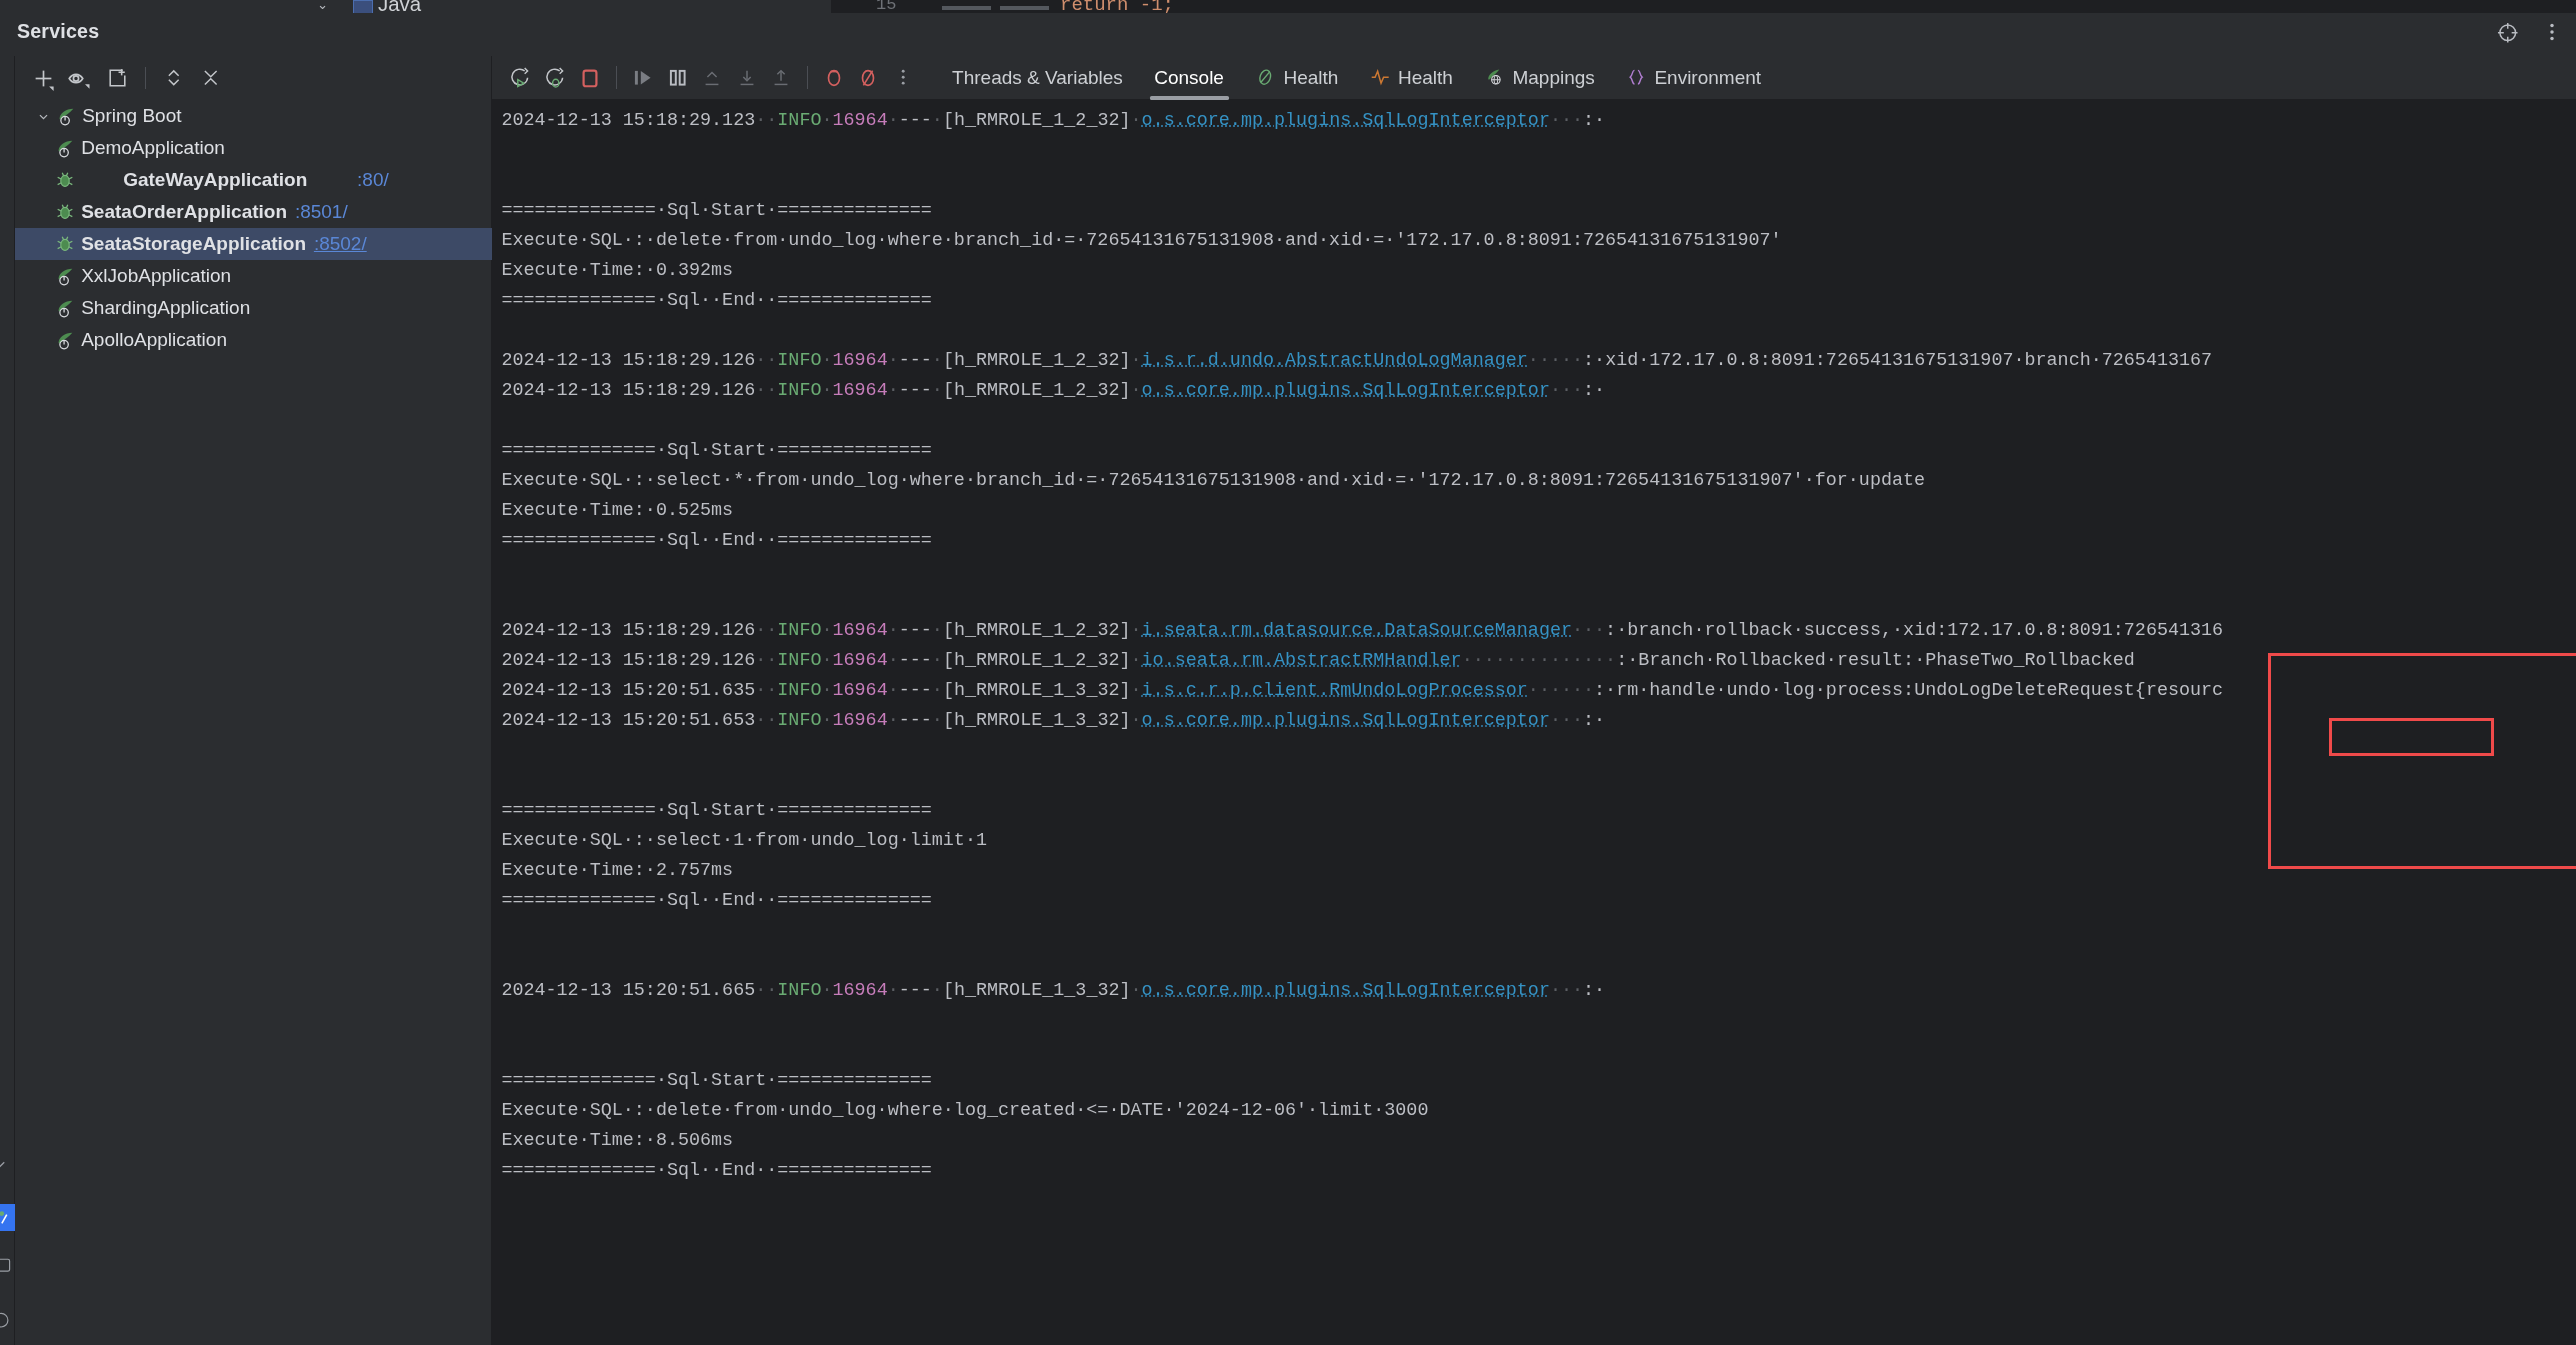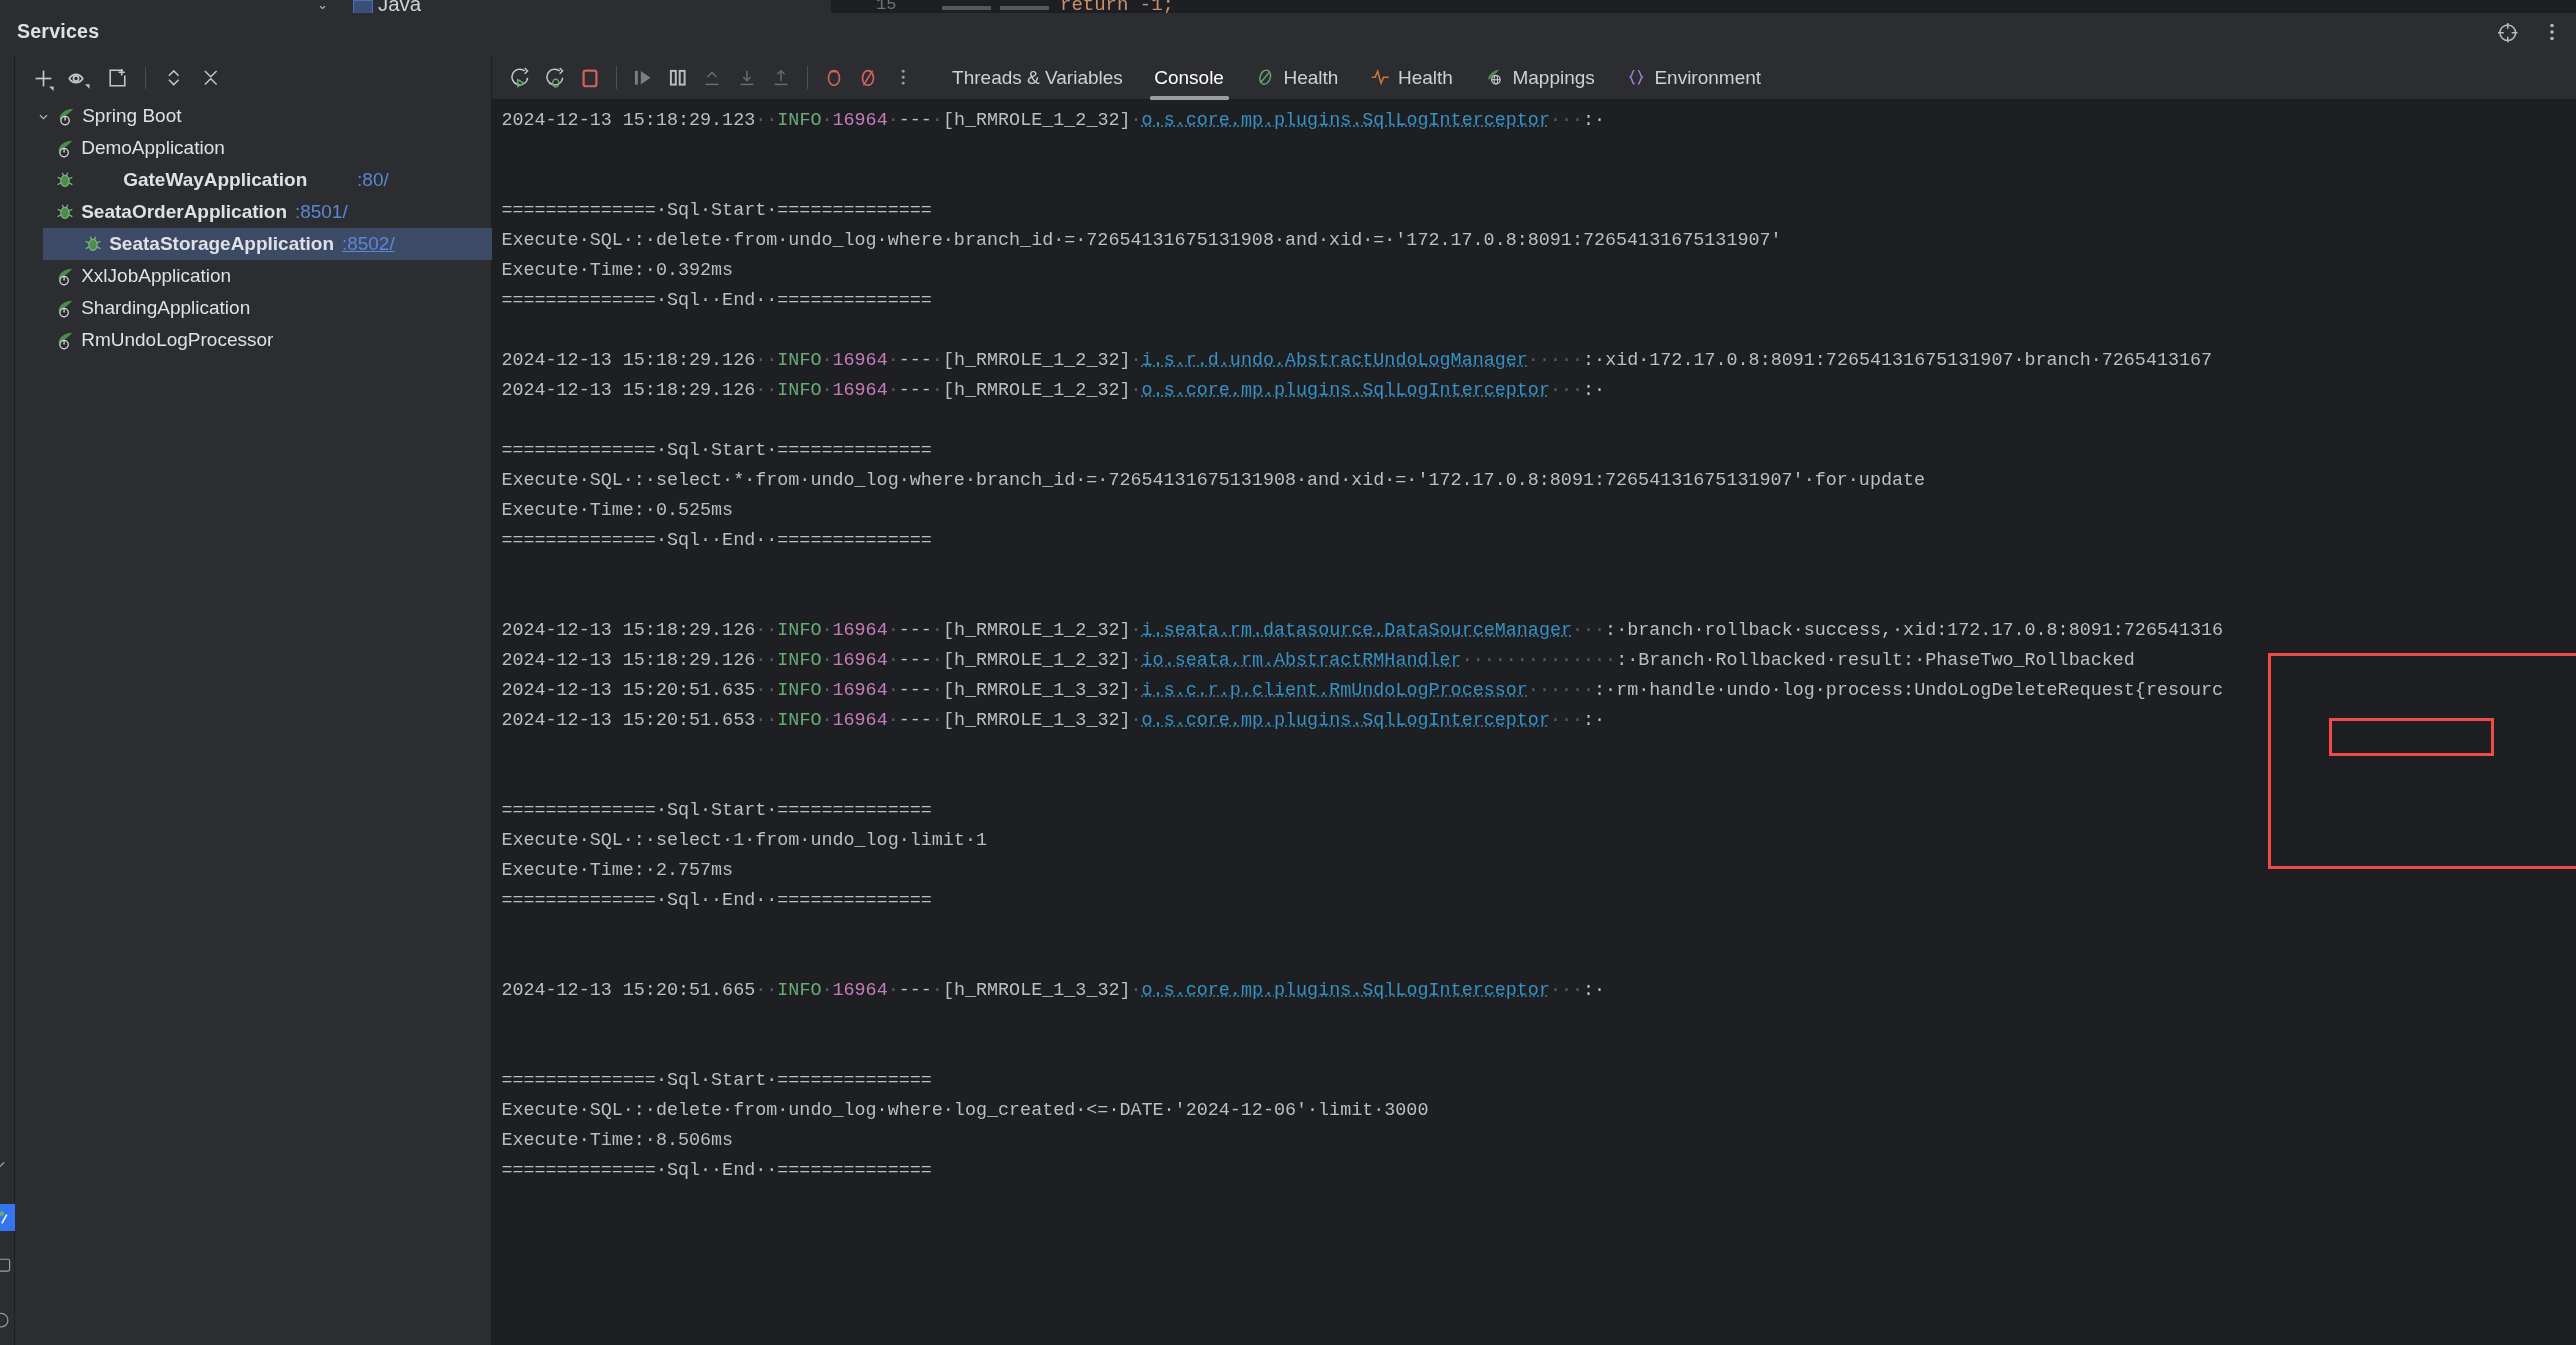--- a/index.html
+++ b/index.html
@@ -80,21 +80,21 @@
     border-radius: 3.9px; cursor: pointer;
   }
   .tb-sep { width: 0.8px; height: 22px; background: #4b4e54; margin: 0 7.8px; }
 
   #service-tree { position: absolute; left: 0; top: 44px; width: 477px; }
   .tree-row {
     position: relative; height: 32px; display: flex; align-items: center;
     font-size: 19px; color: #dfe1e5; white-space: nowrap; cursor: pointer;
   }
   .tree-row.selected { background: #3e4759; border: 0.8px solid #4e5musers; }
-  .tree-row.selected { background: #3d4a66; margin-left: 28px; }
+  .tree-row.selected { background: #3d4a66; }
   .tw-chev { width: 22px; display: flex; justify-content: center; align-items: center; margin-left: 17px; }
   .tw-icon { width: 23.5px; display: flex; justify-content: center; align-items: center; margin-right: 4.7px; }
   .tw-label { }
   .tw-label.bold { font-weight: bold; }
   .tw-port { color: #5a87d6; margin-left: 7.8px; }
   .tw-port.ul { text-decoration: underline; }
 
   
   #console-panel {
     position: absolute; left: 492px; top: 56px; width: 2084px; height: 1289px;
@@ -343,21 +343,21 @@
         <span class="tw-label">ShardingApplication</span>
       </div>
       <div class="tree-row" style="padding-left: 38px;">
         <span class="tw-icon">
           <svg width="22" height="22" viewBox="0 0 24 24">
             <path d="M20 4 C12 4, 5 9, 5 15 C5 16, 6 16, 7 15 C11 11, 16 9, 20 4 Z" fill="#4d8c50"></path>
             <circle cx="11" cy="17" r="4.6" fill="none" stroke="#d8dade" stroke-width="1.4"></circle>
             <line x1="11" y1="13" x2="11" y2="17" stroke="#d8dade" stroke-width="1.4"></line>
           </svg>
         </span>
-        <span class="tw-label">RmUndoLogProcessor</span>
+        <span class="tw-label">ApolloApplication</span>
       </div>
     </div>
 </div>
 
 <div id="console-panel">
   <div id="console-toolbar">
     <div id="run-controls">
       <div class="rc-btn">
         <svg width="23.5" height="23.5" viewBox="0 0 24 24" fill="none" stroke="#c3c6ca" stroke-width="1.5">
           <path d="M16 5 A8 8 0 1 0 19 12"></path>

